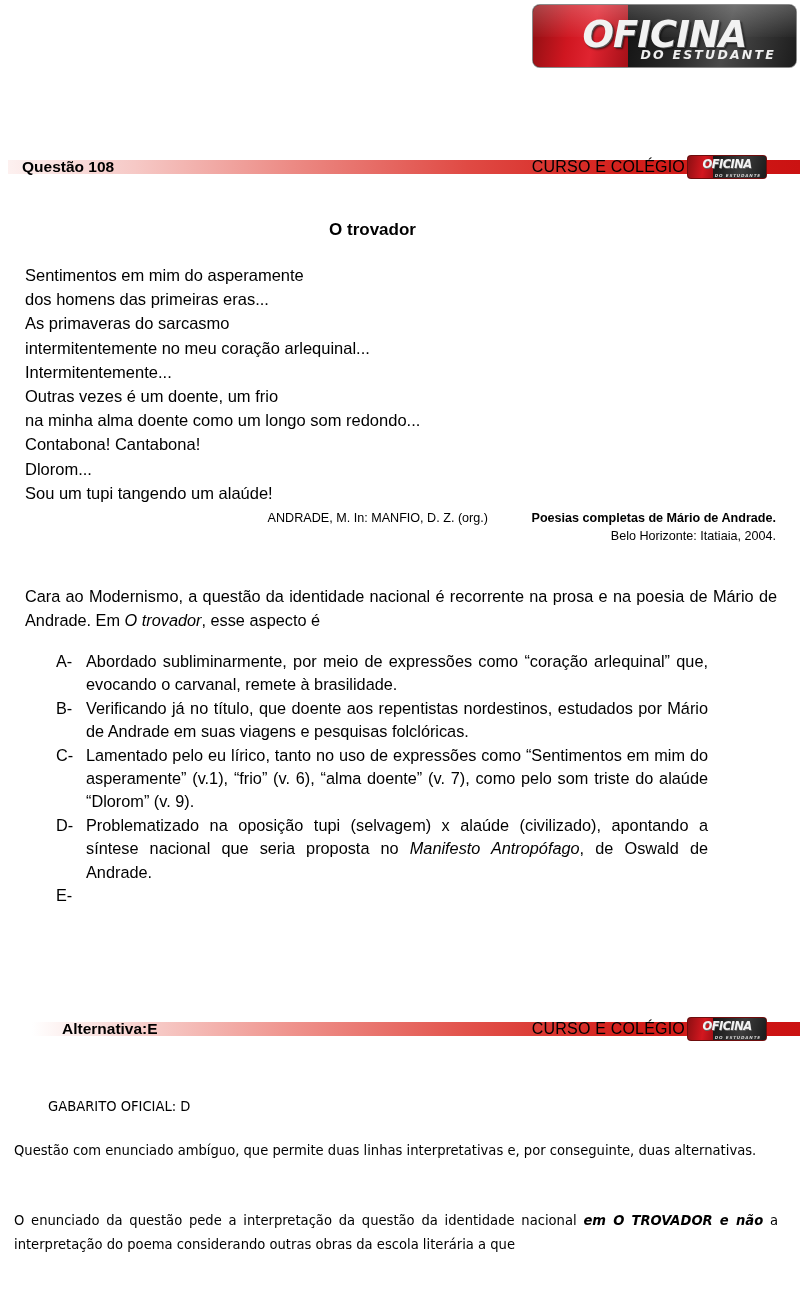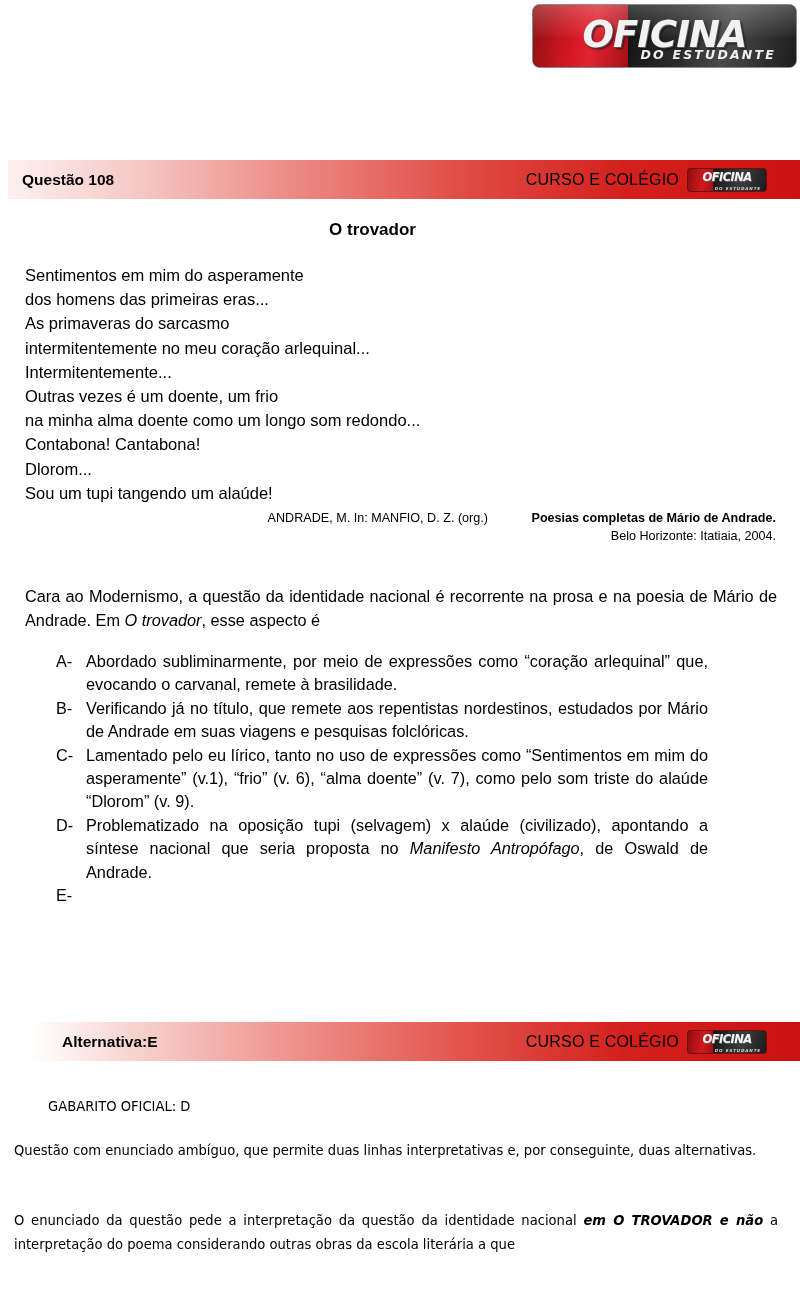--- a/index.html
+++ b/index.html
@@ -67,21 +67,21 @@
     font-weight: bold;
     font-style: italic;
     font-size: 12.5px;
     letter-spacing: 2.2px;
     color: #f0f0f0;
   }
 
   
   .bar {
     position: absolute;
-    height: 39px;
+    height: 14px;
     background: linear-gradient(90deg,
         #fdf1f0 0%, #f6c9c6 16%, #ec8a84 36%,
         #e04a44 58%, #d4201c 78%, #cb1212 100%);
   }
   .bar-questao {
     left: 8px;
     right: 0;
     top: 160px;
   }
   .bar-alt {
@@ -104,21 +104,21 @@
   }
   .bar-alt .bar-label { left: 62px; }
 
   .bar-right {
     position: absolute;
     right: 34px;
     top: 50%;
     transform: translateY(-50%);
     display: flex;
     align-items: center;
-    gap: 9px;
+    gap: 3px;
     white-space: nowrap;
   }
   .bar-curso {
     font-size: 16px;
     color: #000;
     letter-spacing: 0.2px;
   }
   
   .mini-logo {
     position: relative;
@@ -283,21 +283,21 @@
 
 <div class="alts">
 
   <div class="alt">
     <span class="letter">A-</span>
     <span>Abordado subliminarmente, por meio de expressões como “coração arlequinal” que, evocando o carvanal, remete à brasilidade.</span>
   </div>
 
   <div class="alt">
     <span class="letter">B-</span>
-    <span>Verificando já no título, que remete aos repentistas nordestinos, estudados por Mário de Andrade em suas viagens e pesquisas folclóricas.</span>
+    <span>Verificando já no título, que doente aos repentistas nordestinos, estudados por Mário de Andrade em suas viagens e pesquisas folclóricas.</span>
   </div>
 
   <div class="alt">
     <span class="letter">C-</span>
     <span>Lamentado pelo eu lírico, tanto no uso de expressões como “Sentimentos em mim do asperamente” (v.1), “frio” (v. 6), “alma doente” (v. 7), como pelo som triste do alaúde “Dlorom” (v. 9).</span>
   </div>
 
   <div class="alt">
     <span class="letter">D-</span>
     <span>Problematizado na oposição tupi (selvagem) x alaúde (civilizado), apontando a síntese nacional que seria proposta no </span><i>Manifesto Antropófago</i><span>, de Oswald de Andrade.</span>

